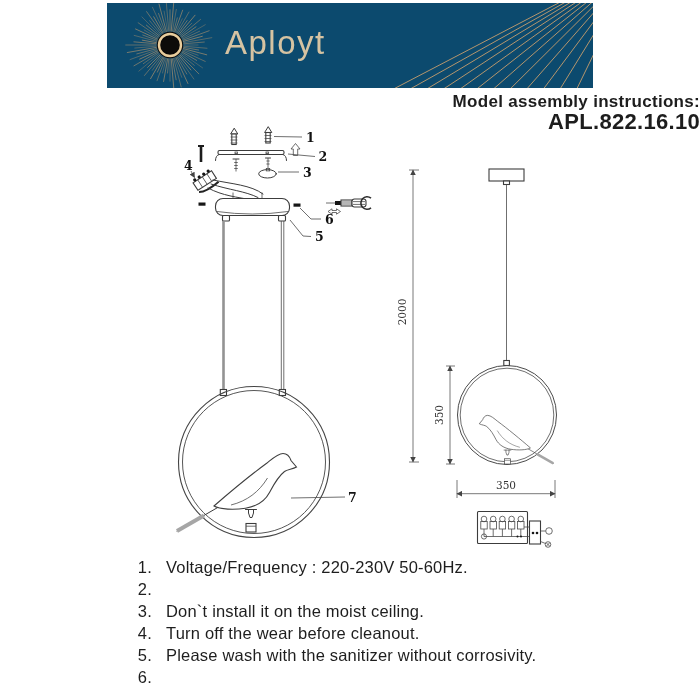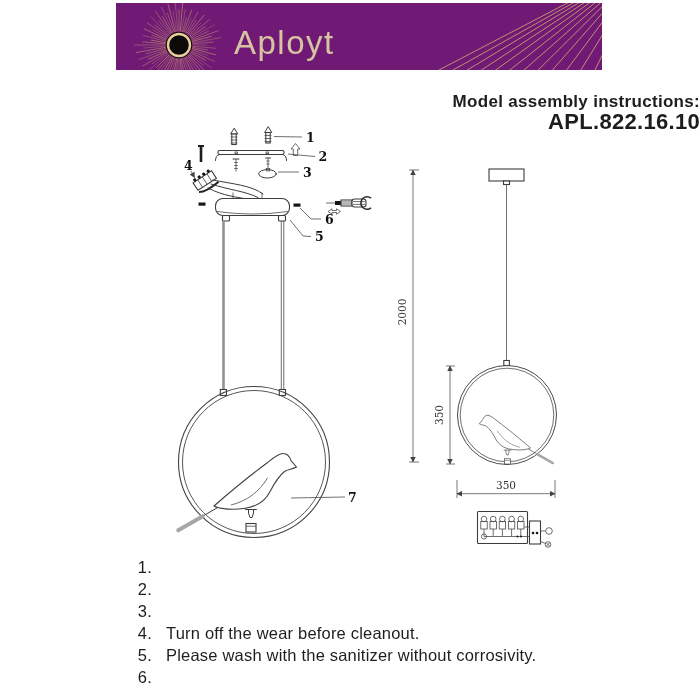--- a/index.html
+++ b/index.html
@@ -1,19 +1,19 @@
 <!DOCTYPE html>
 <html><head>
 <meta charset="utf-8">
 <style>
   html,body{margin:0;padding:0;background:#fff;}
   #page{position:relative;width:700px;height:700px;background:#fff;overflow:hidden;
         font-family:"Liberation Sans",sans-serif;}
   
-  #banner{position:absolute;left:116px;top:3px;width:486px;height:67px;background:#701a75;overflow:hidden;}
+  #banner{position:absolute;left:107px;top:3px;width:486px;height:85px;background:#0c4a6e;overflow:hidden;}
   #banner svg{position:absolute;left:0;top:0;}
   #brandword{position:absolute;left:118px;top:21px;font-size:33px;font-weight:500;
              color:#d6c3a2;letter-spacing:1.5px;font-family:"Liberation Sans",sans-serif;}
   
   #titleblock{position:absolute;left:0;top:92px;width:700px;text-align:right;color:#1d1d1d;}
   #titleblock .t1{font-size:17px;font-weight:600;letter-spacing:.3px;line-height:20px;}
   #titleblock .t2{font-size:22px;font-weight:700;letter-spacing:.3px;line-height:20px;}
   
   #diag{position:absolute;left:0;top:0;width:700px;height:700px;}
   .ln{stroke:#3c3c3c;stroke-width:1;fill:none;stroke-linecap:round;}
@@ -321,26 +321,28 @@
       <line x1="540.5" y1="541.5" x2="545.5" y2="543.5" class="lnthin"></line>
       <circle cx="548" cy="544.5" r="2.8" class="lnthin" fill="none"></circle>
       <line x1="546.2" y1="542.7" x2="549.8" y2="546.3" class="lnthin"></line>
       <line x1="549.8" y1="542.7" x2="546.2" y2="546.3" class="lnthin"></line>
     </g>
   </svg>
 
   <div id="instr">
     <div class="irow">
       <span class="num">1.</span>
+      <span class="txt">Voltage/Frequency : 220-230V 50-60Hz.</span>
     </div>
     <div class="irow">
       <span class="num">2.</span>
     </div>
     <div class="irow">
       <span class="num">3.</span>
+      <span class="txt">Don`t install it on the moist ceiling.</span>
     </div>
     <div class="irow">
       <span class="num">4.</span>
       <span class="txt">Turn off the wear before cleanout.</span>
     </div>
     <div class="irow">
       <span class="num">5.</span>
       <span class="txt">Please wash with the sanitizer without corrosivity.</span>
     </div>
     <div class="irow">

